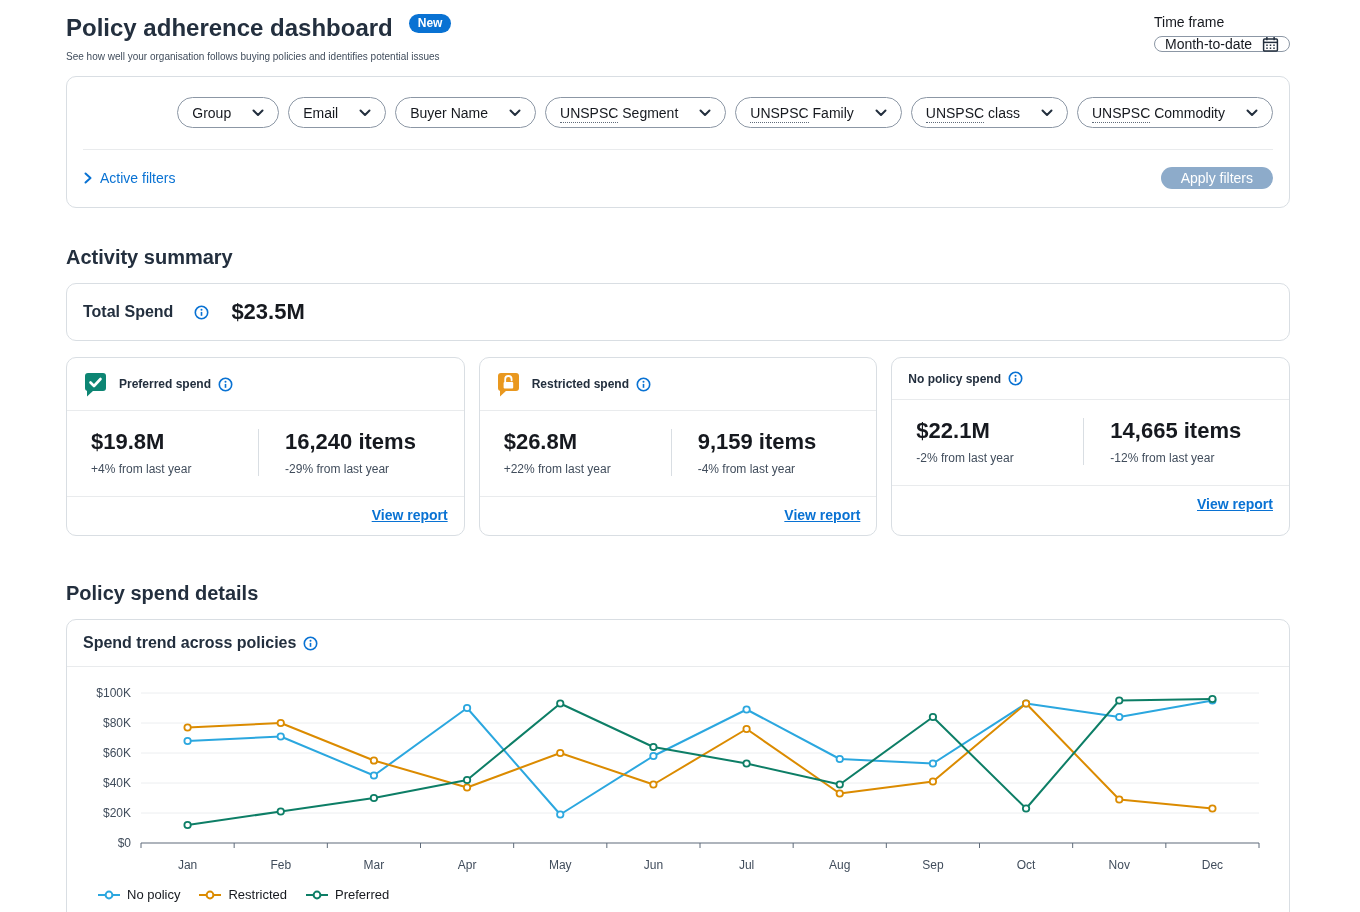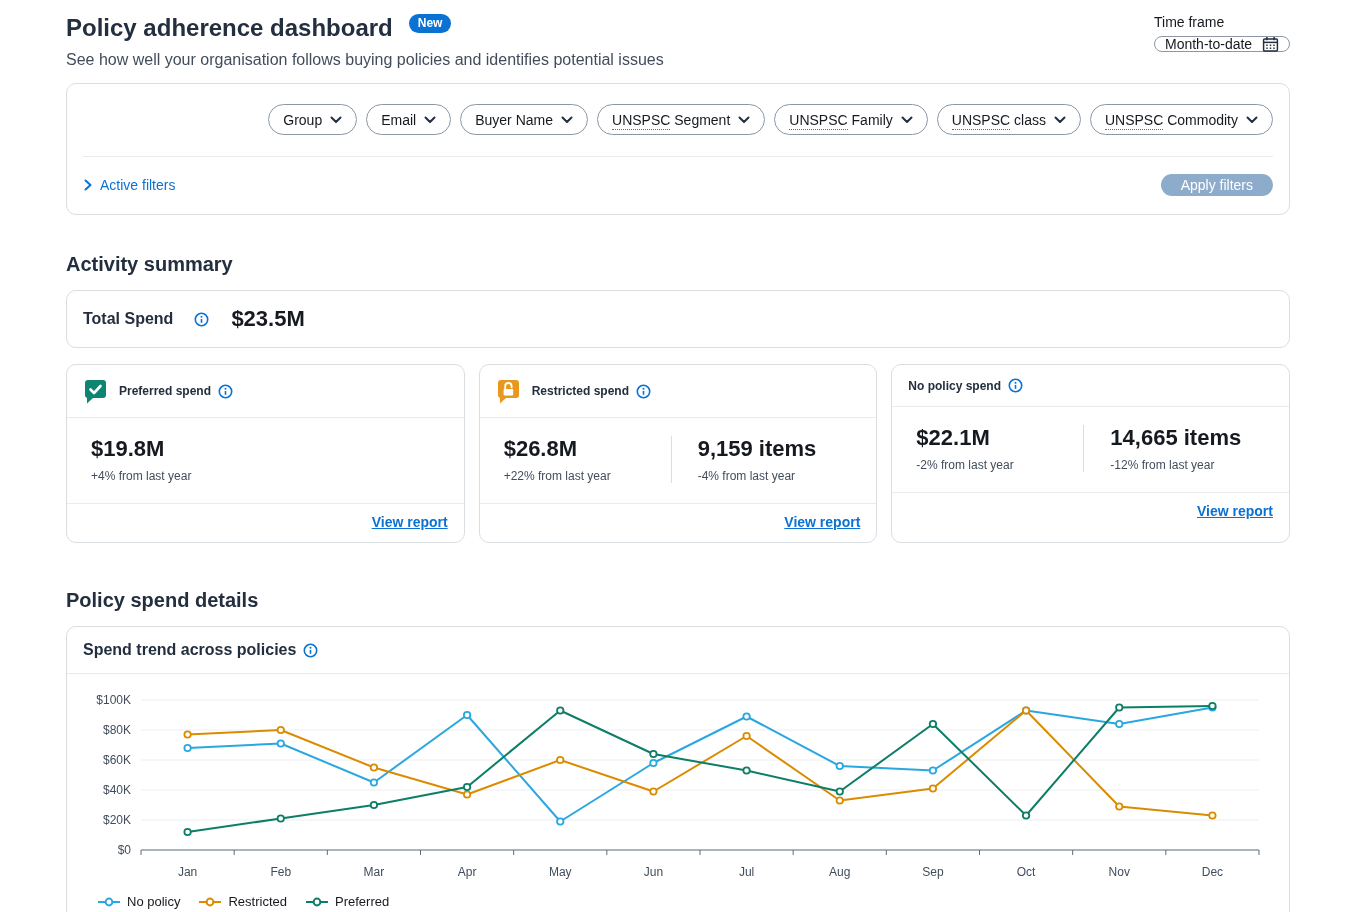--- a/index.html
+++ b/index.html
@@ -8,34 +8,34 @@
     width:1360px; height:912px; overflow:hidden;
     font-family:"Liberation Sans","DejaVu Sans",sans-serif;
     color:#16191f; font-size:14px;
   }
   .page { padding:14px 70px 24px 66px; }
 
   
   .header-row { display:flex; justify-content:space-between; align-items:flex-start; }
   .page-title { font-size:24px; font-weight:bold; color:#232f3e; display:flex; align-items:flex-start; gap:16px; }
   .badge-new { background:#0972d3; color:#fff; font-size:12px; font-weight:bold; padding:2px 9px 3px; border-radius:999px; }
-  .subtitle { font-size:16px; color:#414d5c; margin-top:9px; }
+  .subtitle { font-size:10px; color:#414d5c; margin-top:9px; }
   .timeframe { display:flex; flex-direction:column; gap:6px; width:136px; }
   .timeframe-label { font-size:14px; color:#16191f; }
   .timeframe-trigger { display:flex; align-items:center; justify-content:space-between; gap:8px;
     border:1px solid #8c97a5; border-radius:8px; background:#fff; padding:5px 10px; height:16px;
     font-size:14px; color:#16191f; cursor:pointer; }
 
   
   .card { background:#fff; border:1px solid #d9dee3; border-radius:10px; }
 
   
   .filter-card { margin-top:14px; padding:20px 16px 18px; }
   .pill-row { display:flex; justify-content:flex-end; gap:9px; flex-wrap:wrap; }
-  .pill { display:inline-flex; align-items:center; gap:8px; height:31px; padding:0 14px;
+  .pill { display:inline-flex; align-items:center; gap:21px; height:31px; padding:0 14px;
     border:1px solid #8c97a5; border-radius:999px; background:#fff; font-size:14px; color:#16191f;
     font-family:inherit; cursor:pointer; }
   .pill .abbr { border-bottom:1px dotted #5f6b7a; padding-bottom:1px; }
   .filter-divider { border-top:1px solid #e9ebed; margin:21px 0 0; }
   .filter-bottom { display:flex; justify-content:space-between; align-items:center; margin-top:17px; }
   .active-filters { display:inline-flex; align-items:center; gap:7px; color:#0972d3; font-size:14px;
     background:none; border:none; font-family:inherit; cursor:pointer; }
   .apply-btn { background:#8dabca; color:#fff; border:none; border-radius:999px; height:22px;
     padding:0 20px; font-size:14px; font-family:inherit; cursor:default; }
 
@@ -197,20 +197,24 @@
               <circle cx="7.5" cy="4.7" r="1" fill="#0972d3"></circle>
               <line x1="7.5" y1="6.9" x2="7.5" y2="10.8" stroke="#0972d3" stroke-width="1.6"></line>
             </svg>
           </button>
         </span>
       </div>
       <div class="stat-body">
         <div class="stat-col">
           <div class="stat-value">$19.8M</div>
           <div class="stat-delta">+4% from last year</div>
+        </div>
+        <div class="stat-col second">
+          <div class="stat-value">16,240 items</div>
+          <div class="stat-delta">-29% from last year</div>
         </div>
       </div>
       <div class="stat-foot">
         <a href="#" class="view-report">View report</a>
       </div>
     </div>
 
     <div class="card">
       <div class="stat-head">
         <svg width="25" height="26" viewBox="0 0 25 26">

